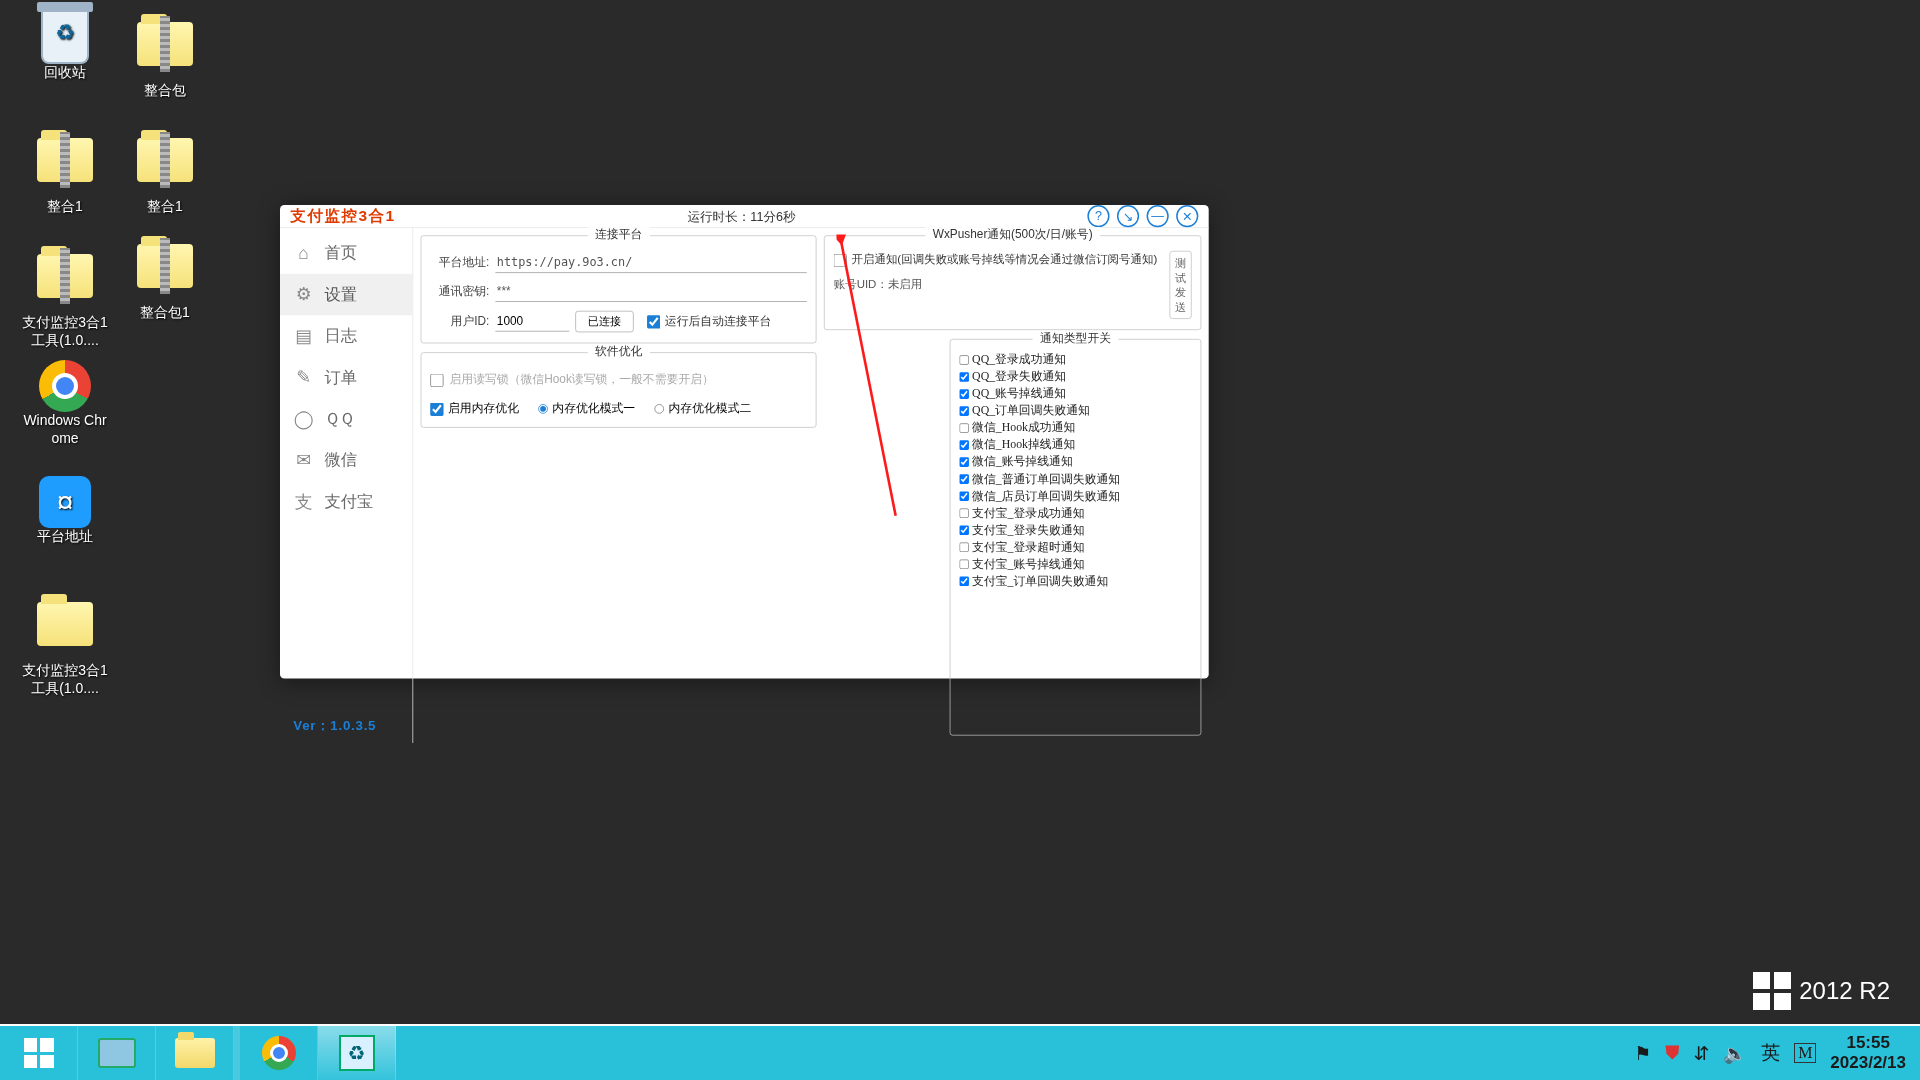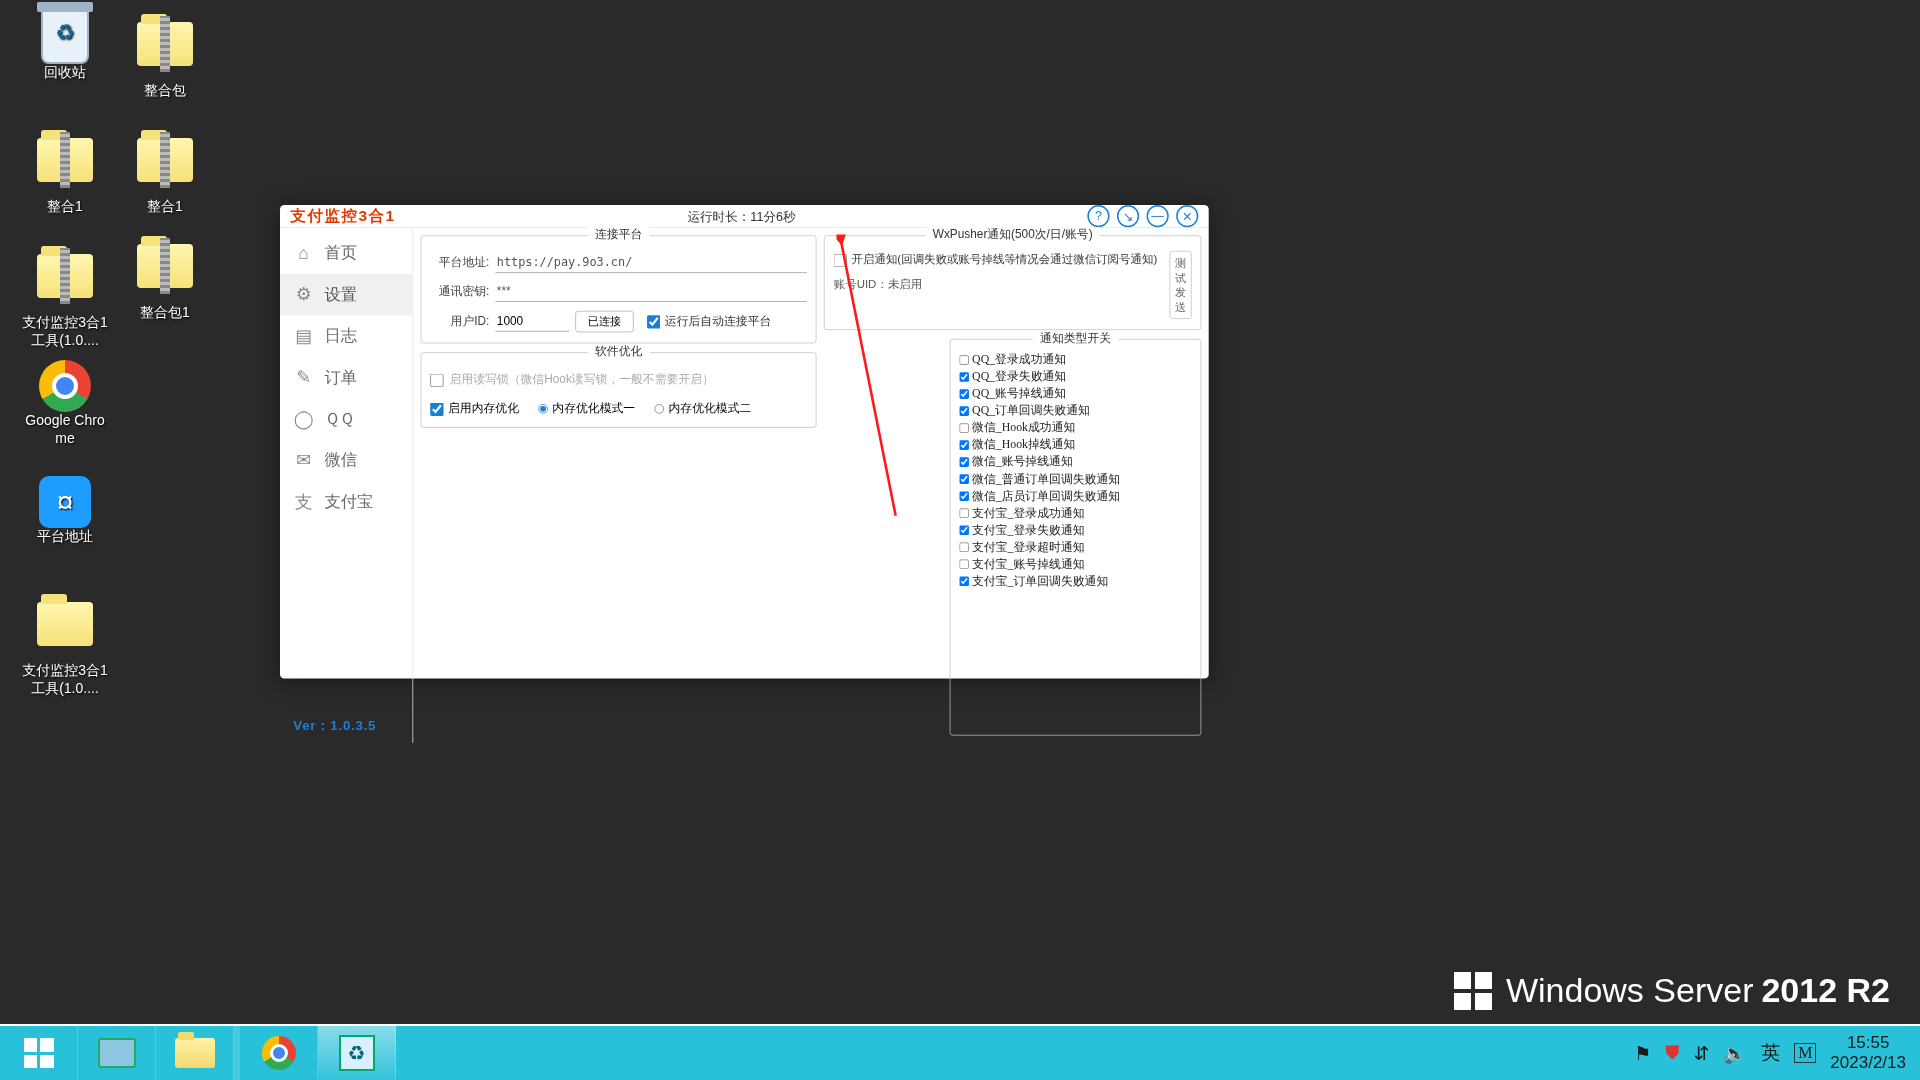--- a/index.html
+++ b/index.html
@@ -2,21 +2,21 @@
 <html><head>
 <meta charset="utf-8">
 <style>
   * { box-sizing: border-box; margin: 0; padding: 0; }
   html, body { width: 1920px; height: 1080px; overflow: hidden; font-family: "Microsoft YaHei", Arial, sans-serif; font-size: 16px; }
   .desktop { width: 1920px; height: 1080px; background: #2a2a2a; position: relative; }
   .watermark { position: absolute; right: 30px; bottom: 70px; color: #ffffff; display: flex; align-items: center; gap: 14px; }
   .watermark .winflag { width: 38px; height: 38px; display: grid; grid-template-columns: 1fr 1fr; grid-template-rows: 1fr 1fr; gap: 4px; }
   .watermark .winflag div { background: #fff; }
   .watermark .wt1 { font-size: 34px; font-weight: 300; }
-  .watermark .wt2 { font-size: 34px; font-weight: 700; margin-left: -6px; }
+  .watermark .wt2 { font-size: 24px; font-weight: 400; margin-left: -6px; }
 
   
   .dicon { position: absolute; width: 90px; text-align: center; color: #fff; font-size: 14px; text-shadow: 1px 1px 2px #000; cursor: pointer; }
   .dicon .ico { width: 56px; height: 56px; margin: 0 auto 4px; position: relative; }
   .dicon .lbl { line-height: 1.25; word-break: break-all; }
   .folder-ico { background: linear-gradient(180deg,#fff6b0 0,#f6e27a 100%); border-radius: 4px; position: relative; width: 56px; height: 44px; margin-top: 10px; }
   .folder-ico:before { content:""; position:absolute; top:-8px; left:4px; width:26px; height:10px; background:#f6e27a; border-radius:3px 3px 0 0; }
   .zip-band { position:absolute; left:50%; top:-6px; width:10px; height:56px; margin-left:-5px; background:repeating-linear-gradient(0deg,#888 0,#888 3px,#bbb 3px,#bbb 6px); }
   .recycle-ico { width:48px; height:52px; margin:0 auto; background:#e8f1f7; border:2px solid #9fb5c7; border-top:none; border-radius:0 0 8px 8px; position:relative; }
   .recycle-ico:before { content:""; position:absolute; top:-10px; left:-6px; right:-6px; height:10px; background:#9fb5c7; border-radius:2px; }
@@ -63,21 +63,21 @@
   .arrow { position:absolute; left:752px; top:40px; pointer-events:none; }
 
   
   .taskbar { position:absolute; left:0; right:0; bottom:0; height:56px; background:#29c0da; display:flex; align-items:stretch; }
   .taskbar.border { border-top:2px solid #fff; }
   .tb-left { display:flex; }
   .tb-item { width:78px; display:flex; align-items:center; justify-content:center; cursor:pointer; border-right:1px solid rgba(255,255,255,.2); position:relative; }
   .tb-item.active { background: linear-gradient(180deg, rgba(255,255,255,.45), rgba(255,255,255,.05)); }
   .tb-sep { width:6px; background:rgba(255,255,255,.15); }
   .tb-right { margin-left:auto; display:flex; align-items:center; gap:14px; padding-right:14px; color:#1a1a1a; font-size:17px; }
-  .tb-clock { text-align:center; font-size:17px; line-height:1.2; }
+  .tb-clock { text-align:center; font-size:17px; line-height:1.2;font-weight:bold; }
   .tray-ico { font-size:19px; cursor:pointer; }
   .m-box { border:1.5px solid #333; padding:0 3px; font-family:serif; font-size:16px; }
   .winstart { display:grid; grid-template-columns:1fr 1fr; grid-template-rows:1fr 1fr; gap:3px; width:30px; height:30px; }
   .winstart div { background:#fff; }
   .tb-chrome { width:34px; height:34px; border-radius:50%; background:conic-gradient(#ea4335 0 120deg,#34a853 120deg 240deg,#fbbc05 240deg 360deg); position:relative; }
   .tb-chrome:after { content:""; position:absolute; top:8px; left:8px; width:18px; height:18px; border-radius:50%; background:#4285f4; border:3px solid #fff; box-sizing:border-box; }
   .tb-folder { width:40px; height:30px; background:linear-gradient(180deg,#fff2a8,#f3d86b); border-radius:3px; position:relative; }
   .tb-folder:before { content:""; position:absolute; top:-6px; left:3px; width:16px; height:8px; background:#f3d86b; border-radius:2px 2px 0 0; }
   .tb-monitor { width:38px; height:30px; border:2px solid #2a6; background:#8fc6e2; border-radius:3px; position:relative; }
   .tb-recycle { width:36px; height:36px; border:2px solid #0a6; background:#d8f0ff; display:flex; align-items:center; justify-content:center; color:#067; font-size:20px; }
@@ -127,42 +127,41 @@
       <div class="dicon" style="left: 120px; top: 234px;">
         <div class="ico">
           <div class="folder-ico">
             <div class="zip-band"></div>
           </div>
         </div>
         <div class="lbl">整合包1</div>
       </div>
       <div class="dicon" style="left: 20px; top: 360px;">
         <div class="chrome-ico"></div>
-        <div class="lbl">Google Chrome</div>
+        <div class="lbl">Windows Chrome</div>
       </div>
       <div class="dicon" style="left: 20px; top: 476px;">
         <div class="qianniu-ico">¤</div>
         <div class="lbl">平台地址</div>
       </div>
       <div class="dicon" style="left: 20px; top: 592px;">
         <div class="ico">
           <div class="folder-ico"></div>
         </div>
         <div class="lbl">支付监控3合1工具(1.0....</div>
       </div>
     </div>
 
   <div class="watermark">
     <div class="winflag">
         <div></div>
         <div></div>
         <div></div>
         <div></div>
       </div>
-    <span class="wt1">Windows Server</span>
     <span class="wt2">2012 R2</span>
   </div>
 
   <div class="appwin">
     <div class="titlebar">
       <span class="title">支付监控3合1</span>
       <span class="mid">
         <span>运行时长：</span><span>11分6秒</span>
       </span>
       <div class="btns">

